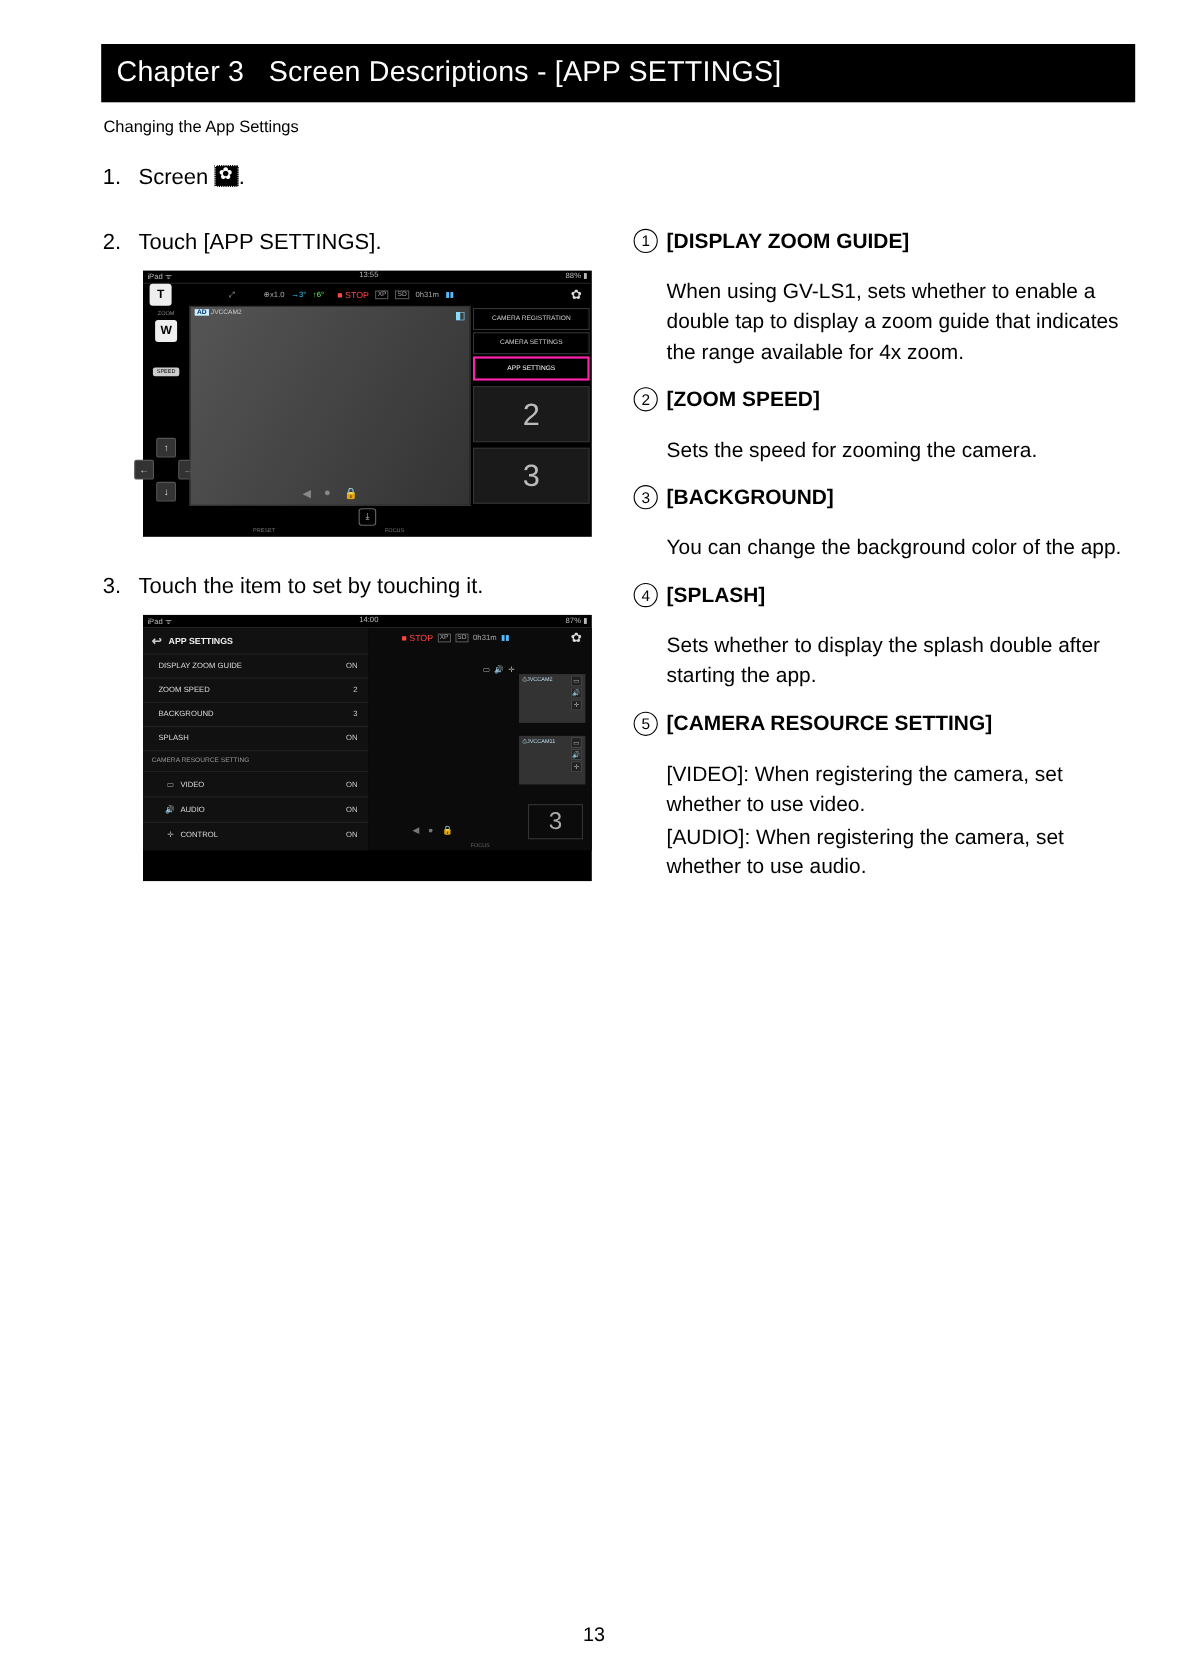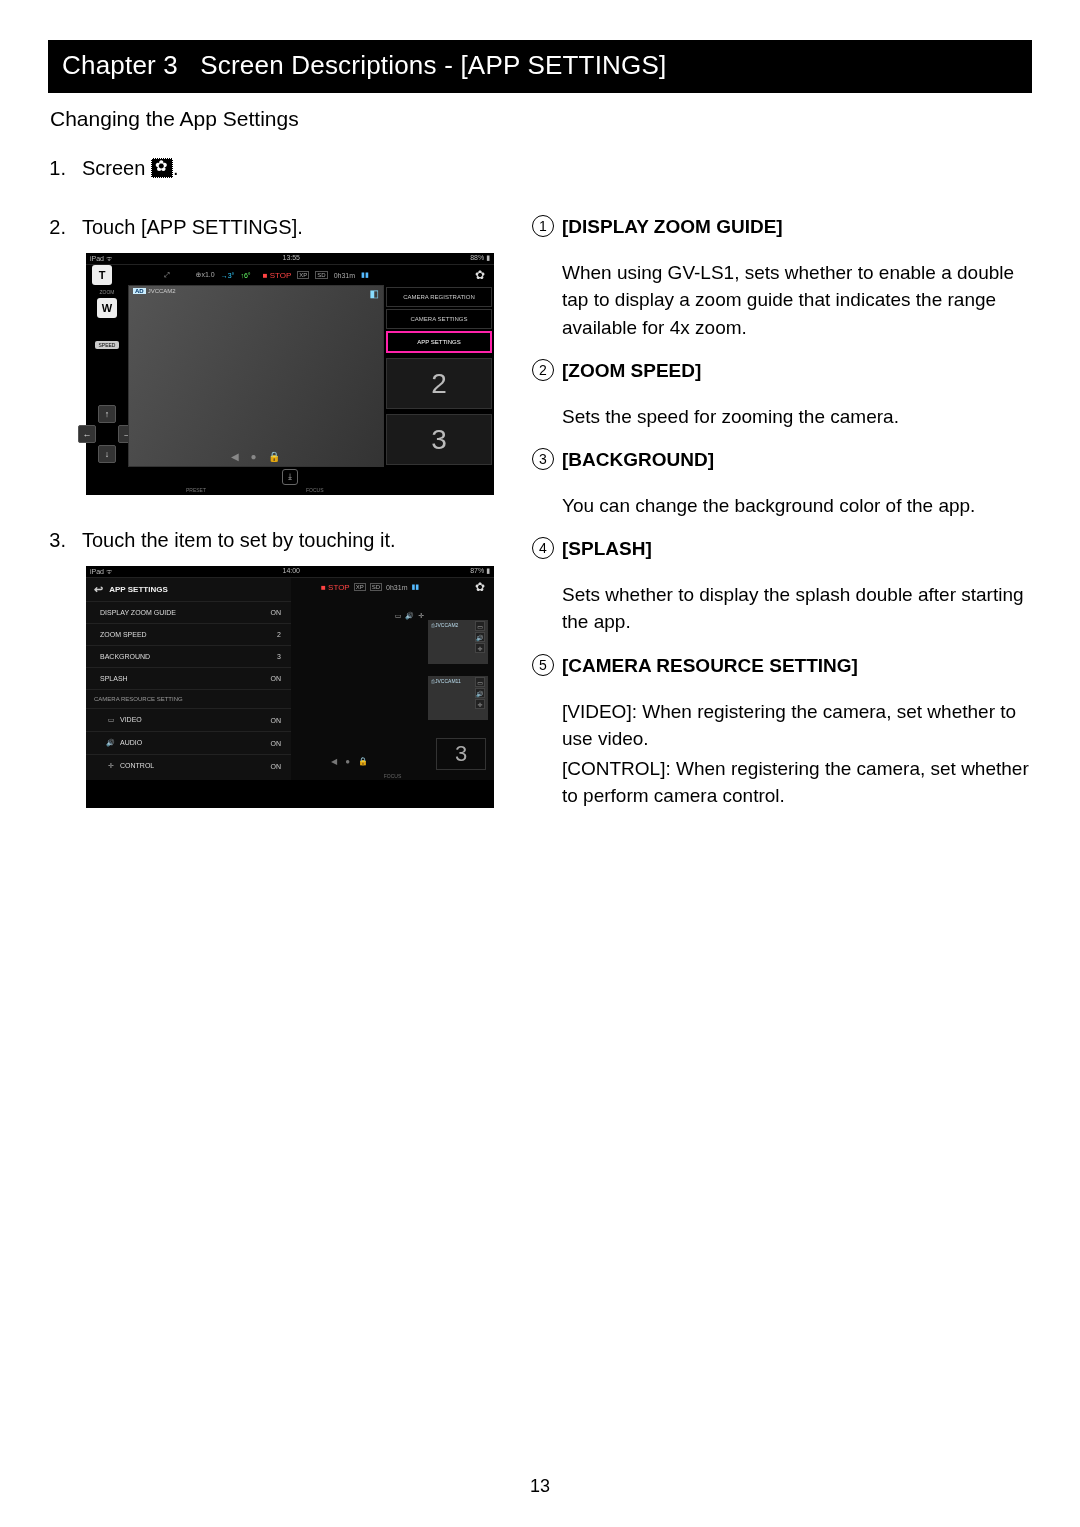--- a/index.html
+++ b/index.html
@@ -4,31 +4,31 @@
 <style>
   * { box-sizing: border-box; margin: 0; padding: 0; }
   body {
     width: 1080px;
     height: 1527px;
     background: #fff;
     font-family: "Segoe UI", "Myriad Pro", Arial, sans-serif;
     color: #000;
     position: relative;
   }
-  .page { padding: 40px 48px 0 48px; }
+  .page { padding: 40px 48px 0 48px; margin-left: 44px; }
   .chapter-bar {
     background: #000;
     color: #fff;
     font-weight: 300;
     font-size: 26px;
     padding: 10px 14px 12px 14px;
     letter-spacing: .2px;
   }
   .section-title {
-    font-size: 21px;
+    font-size: 15px;
     margin: 14px 0 26px 2px;
   }
   .cols { display: flex; gap: 36px; }
   .left-col { width: 448px; }
   .right-col { flex: 1; }
 
   .step { font-size: 20px; margin-bottom: 14px; display:flex; }
   .step-num { width: 34px; text-align:right; padding-right:16px;}
   .step-body { flex:1; }
 
@@ -354,19 +354,19 @@
         <div class="def-num">4</div>
         <div class="def-body"><span class="def-label">[SPLASH]</span></div>
       </div>
       <div class="indent-desc">Sets whether to display the splash double after starting the app.</div>
 
       <div class="def">
         <div class="def-num">5</div>
         <div class="def-body"><span class="def-label">[CAMERA RESOURCE SETTING]</span></div>
       </div>
       <div class="indent-desc" style="margin-bottom:0">[VIDEO]: When registering the camera, set whether to use video.</div>
-      <div class="indent-desc">[CONTROL]: When registering the camera, set whether to perform camera control.</div>
+      <div class="indent-desc" style="margin-bottom:0">[AUDIO]: When registering the camera, set whether to use audio.</div>
 
     </div>
   </div>
 </div>
 
 <div class="page-num">13</div>
 
 </body></html>

